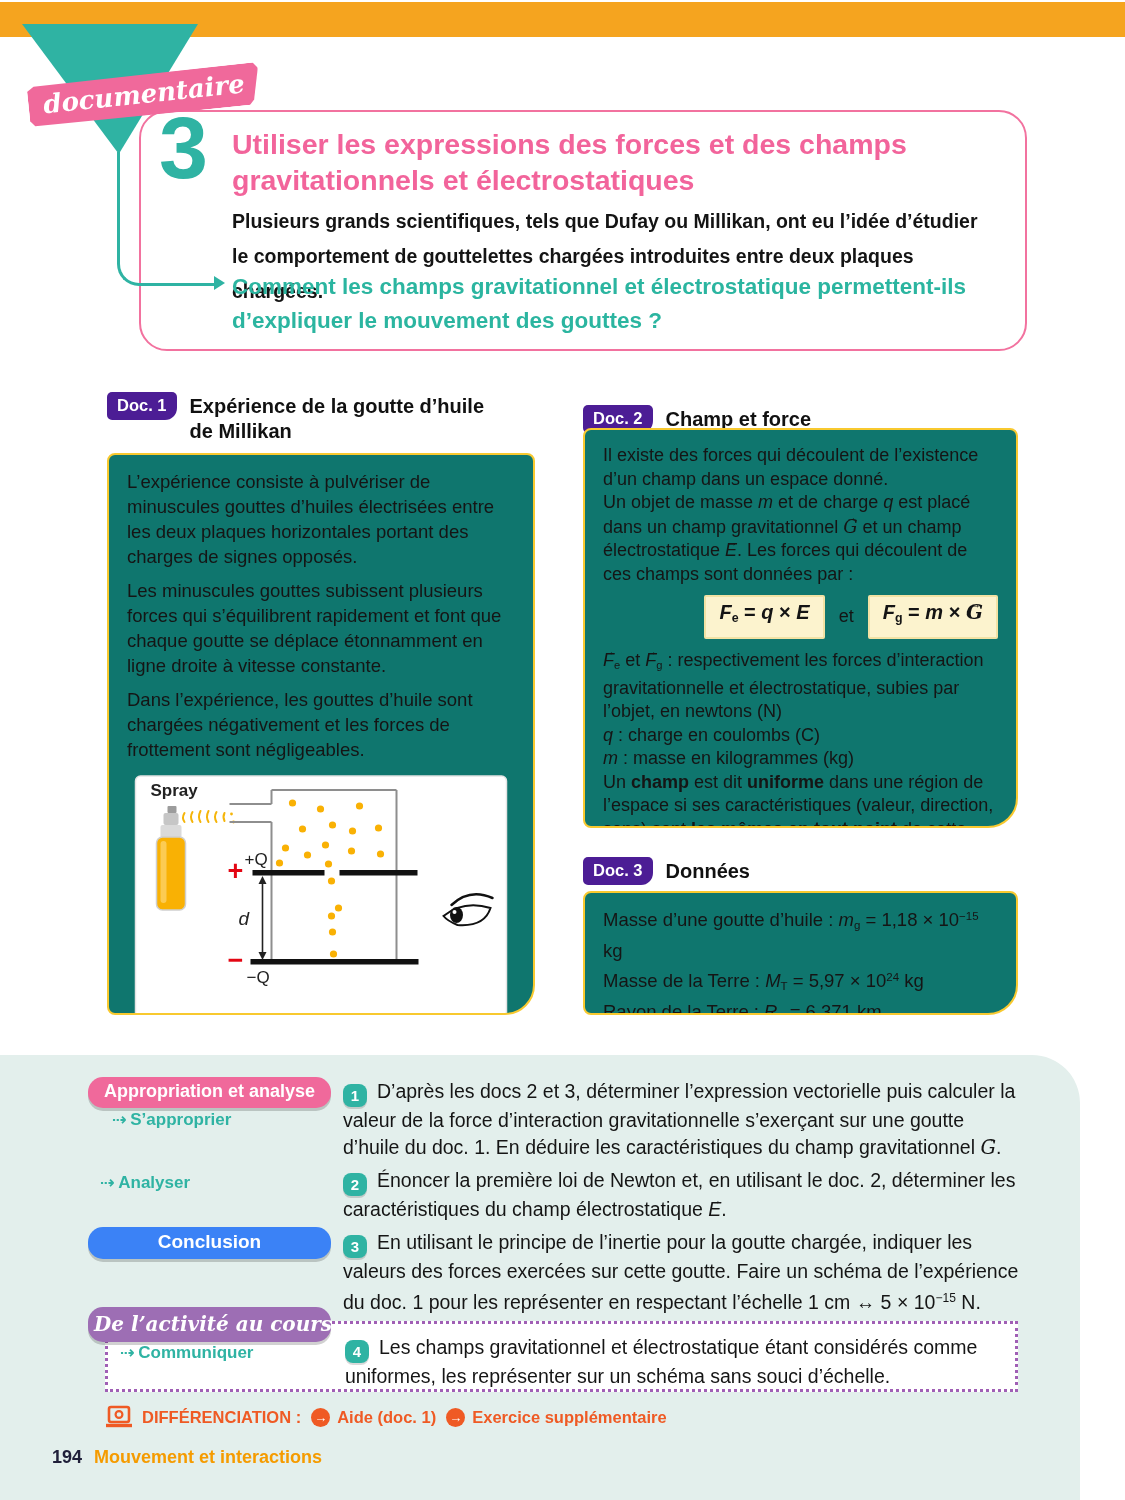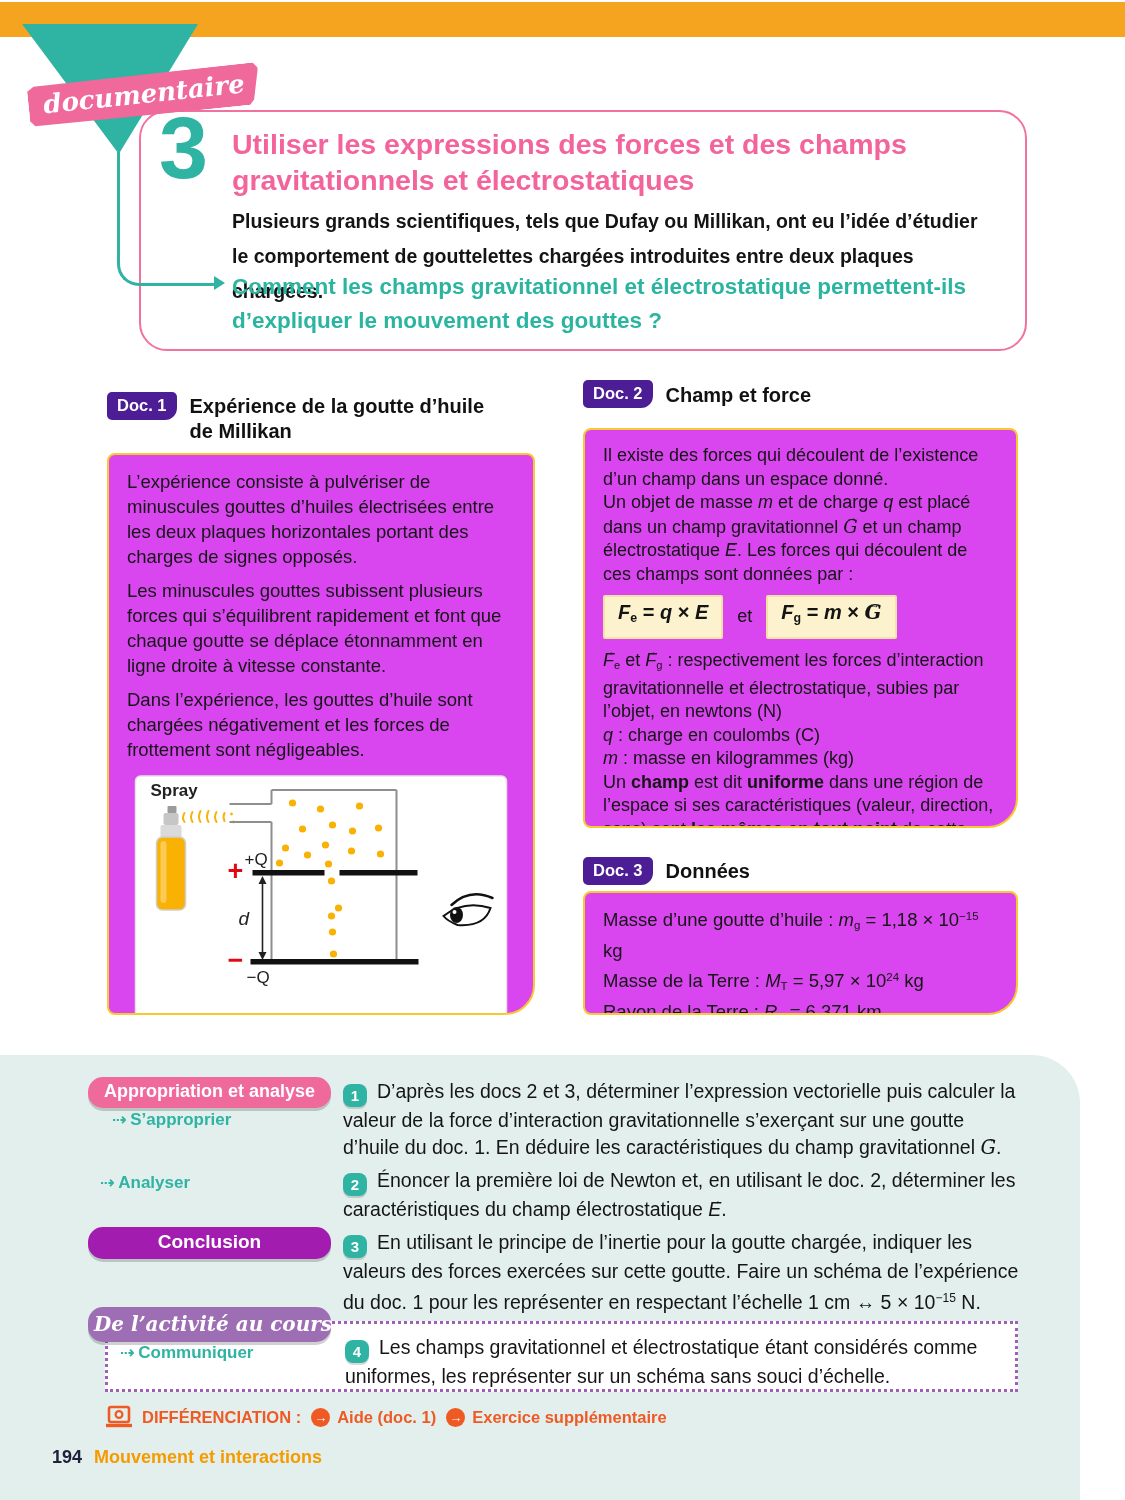--- a/index.html
+++ b/index.html
@@ -36,28 +36,28 @@
   .intro-text{position:absolute;left:91px;top:92px;width:760px;font-size:19.5px;font-weight:700;
               color:#141414;line-height:1.8;}
   .intro-question{position:absolute;left:91px;top:158px;width:770px;font-size:22.5px;font-weight:800;
               color:#2BB5A0;line-height:1.5;}
 
   
   .doc-header{position:absolute;display:flex;align-items:flex-start;}
   .doc-badge{background:#4c1d95;color:#fff;font-weight:800;font-size:16.5px;padding:4px 10px 5px;
              border-radius:5px 5px 12px 5px;flex:0 0 auto;}
   .doc-title{font-size:20px;font-weight:800;color:#111;margin-left:13px;line-height:1.25;padding-top:2px;}
-  .doc-box{position:absolute;background:#d946ef;border:2.5px solid #F8C92F;
+  .doc-box{position:absolute;background:#0f766e;border:2.5px solid #F8C92F;
            border-radius:8px 8px 30px 8px;padding:14px 18px;box-sizing:border-box;
            font-size:18.5px;line-height:25px;color:#151515;overflow:hidden;}
   .doc-box p{margin:0 0 9px 0;}
   .doc-box p:last-child{margin-bottom:0;}
 
   .doc2-box{font-size:18px;line-height:23.5px;}
-  .formula-row{display:flex;justify-content:flex-start;align-items:center;gap:14px;margin:9px 0 10px;}
+  .formula-row{display:flex;justify-content:flex-end;align-items:center;gap:14px;margin:9px 0 10px;}
   .formula-chip{background:#FCF3CE;border:2px solid #F2E2A4;padding:4px 13px 6px;border-radius:2px;
                 font-size:20px;font-weight:800;color:#141414;}
   .formula-sep{font-size:18px;color:#141414;}
 
   .doc3-box{font-size:18.5px;line-height:26px;}
 
   
   .vec{position:relative;display:inline-block;font-style:italic;}
   .vec::after{content:'\2192';position:absolute;left:50%;transform:translateX(-40%);top:-0.78em;
               font-size:0.58em;font-style:normal;font-weight:700;}
@@ -65,21 +65,21 @@
   sub{font-size:0.62em;vertical-align:-0.25em;font-style:normal;}
   sup{font-size:0.62em;vertical-align:0.55em;}
 
   
   .bottom-panel{position:absolute;left:0;top:1055px;width:1080px;height:445px;
                 background:#E3EFEC;border-top-right-radius:48px;}
   .pill{position:absolute;width:243px;box-sizing:border-box;text-align:center;color:#fff;
         font-weight:800;border-radius:15px;padding:4px 6px 6px;white-space:nowrap;
         box-shadow:0 3px 0 rgba(0,0,0,0.18);}
   .pill-pink{background:#F0699B;font-size:18px;}
-  .pill-teal{background:#a21caf;font-size:19px;}
+  .pill-teal{background:#3b82f6;font-size:19px;}
   .pill-purple{background:#9D6EB4;font-family:"DejaVu Serif",serif;font-style:italic;
                font-size:20px;padding-top:5px;}
   .skill{position:absolute;color:#2FB3A3;font-weight:700;font-size:17px;}
   .skill .arrow{font-family:"DejaVu Sans",sans-serif;margin-right:4px;}
 
   .q{position:absolute;width:682px;font-size:19.5px;line-height:27px;color:#151515;}
   .q-badge{display:inline-flex;justify-content:center;align-items:center;width:24px;height:23px;
            background:#2FB3A3;color:#fff;font-weight:800;font-size:15px;border-radius:8px;
            margin-right:10px;vertical-align:-3px;box-shadow:0 2px 0 rgba(0,0,0,0.15);}
   .dotted-box{position:absolute;left:105px;top:266px;width:913px;height:71px;background:#fff;
@@ -196,21 +196,21 @@
 
       <g transform="translate(305,108)">
         <path d="M12 22 Q30 5 53 15" stroke="#111" stroke-width="2.5" fill="none" stroke-linecap="round"></path>
         <path d="M4 33 Q24 17 51 25 Q45 44 18 42 Q8 38 4 33 Z" fill="#fff" stroke="#111" stroke-width="2"></path>
         <ellipse cx="17" cy="32" rx="6.5" ry="8" fill="#111"></ellipse>
         <circle cx="15" cy="29" r="2" fill="#fff"></circle>
       </g>
     </svg>
   </div>
 
-  <div class="doc-header" style="left:583px;top:380px;width:435px;align-items:center;">
+  <div class="doc-header" style="left:583px;top:405px;width:435px;">
     <span class="doc-badge">Doc. 2</span>
     <span class="doc-title">Champ et force</span>
   </div>
   <div class="doc-box doc2-box" style="left:583px;top:428px;width:435px;height:400px;">
     <p style="margin:0;">Il existe des forces qui découlent de l’existence d’un champ dans un espace donné.</p>
     <p style="margin:0;">Un objet de masse <i>m</i> et de charge <i>q</i> est placé dans un champ gravitationnel <span class="vec"><span class="scr">G</span></span> et un champ électrostatique <span class="vec">E</span>. Les forces qui découlent de ces champs sont données par :</p>
     <div class="formula-row">
       <span class="formula-chip"><span class="vec">F</span><sub>e</sub> = <i>q</i> × <span class="vec">E</span></span>
       <span class="formula-sep">et</span>
       <span class="formula-chip"><span class="vec">F</span><sub>g</sub> = <i>m</i> × <span class="vec"><span class="scr">G</span></span></span>

